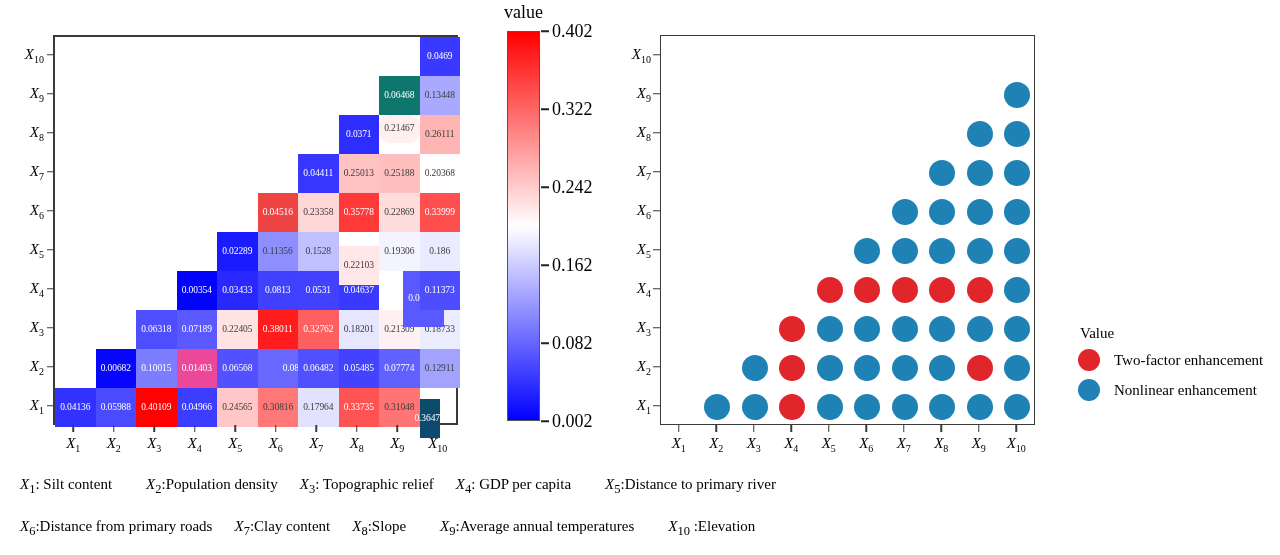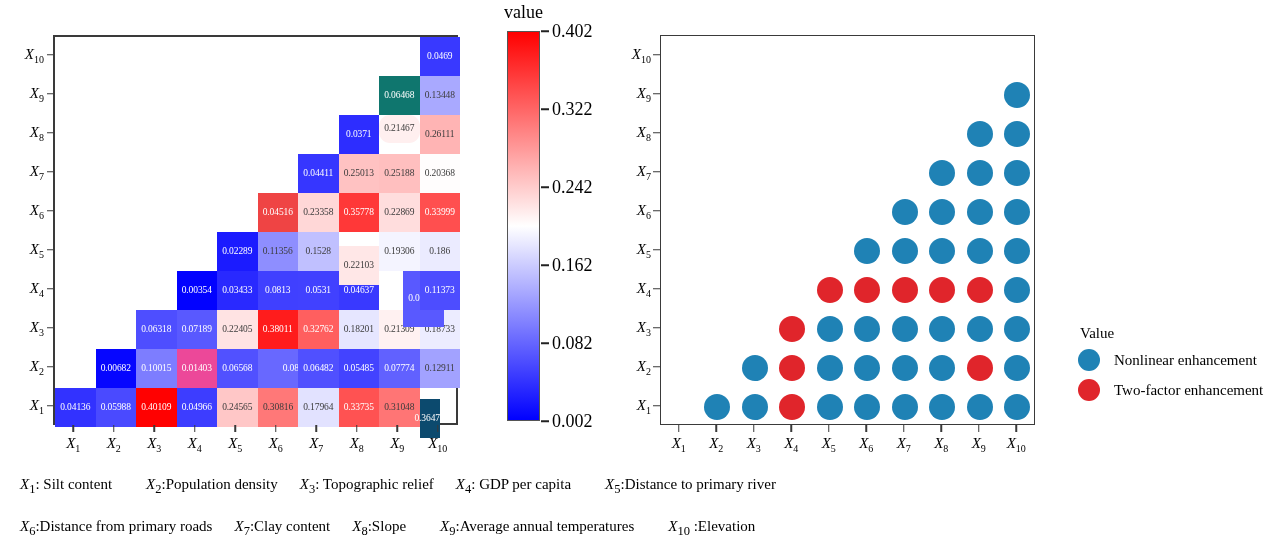--- a/index.html
+++ b/index.html
@@ -288,26 +288,26 @@
       <div class="dp-xtick" style="left: 358.75px;"></div>
       <div class="dp-xlab axlab" style="left: 396.25px; top: 435px;"><i>X</i><sub>10</sub></div>
       <div class="dp-xtick" style="left: 396.25px;"></div>
     </div>
 </div>
 
 <div class="panel" id="legend-panel">
   <div id="lg-title">Value</div>
   <div id="lg-items">
       <div class="lg-row">
+        <div class="lg-swatch" style="background: rgb(224, 37, 43);"></div>
+        <div class="lg-text">Two-factor enhancement</div>
+      </div>
+      <div class="lg-row">
         <div class="lg-swatch" style="background: rgb(31, 130, 181);"></div>
         <div class="lg-text">Nonlinear enhancement</div>
       </div>
-      <div class="lg-row">
-        <div class="lg-swatch" style="background: rgb(224, 37, 43);"></div>
-        <div class="lg-text">Two-factor enhancement</div>
-      </div>
     </div>
 </div>
 
 <div id="caption">
   <span class="cap-line" id="cap-line-1"><span class="cap-item" style="margin-right: 34px;"><i>X</i><sub>1</sub>: Silt content</span><span class="cap-item" style="margin-right: 22px;"><i>X</i><sub>2</sub>:Population density</span><span class="cap-item" style="margin-right: 22px;"><i>X</i><sub>3</sub>: Topographic relief</span><span class="cap-item" style="margin-right: 34px;"><i>X</i><sub>4</sub>: GDP per capita</span><span class="cap-item"><i>X</i><sub>5</sub>:Distance to primary river</span></span>
   <span class="cap-line" id="cap-line-2"><span class="cap-item" style="margin-right: 22px;"><i>X</i><sub>6</sub>:Distance from primary roads</span><span class="cap-item" style="margin-right: 22px;"><i>X</i><sub>7</sub>:Clay content</span><span class="cap-item" style="margin-right: 34px;"><i>X</i><sub>8</sub>:Slope</span><span class="cap-item" style="margin-right: 34px;"><i>X</i><sub>9</sub>:Average annual temperatures</span><span class="cap-item"><i>X</i><sub>10</sub> :Elevation</span></span>
 </div>
 
 </body></html>

